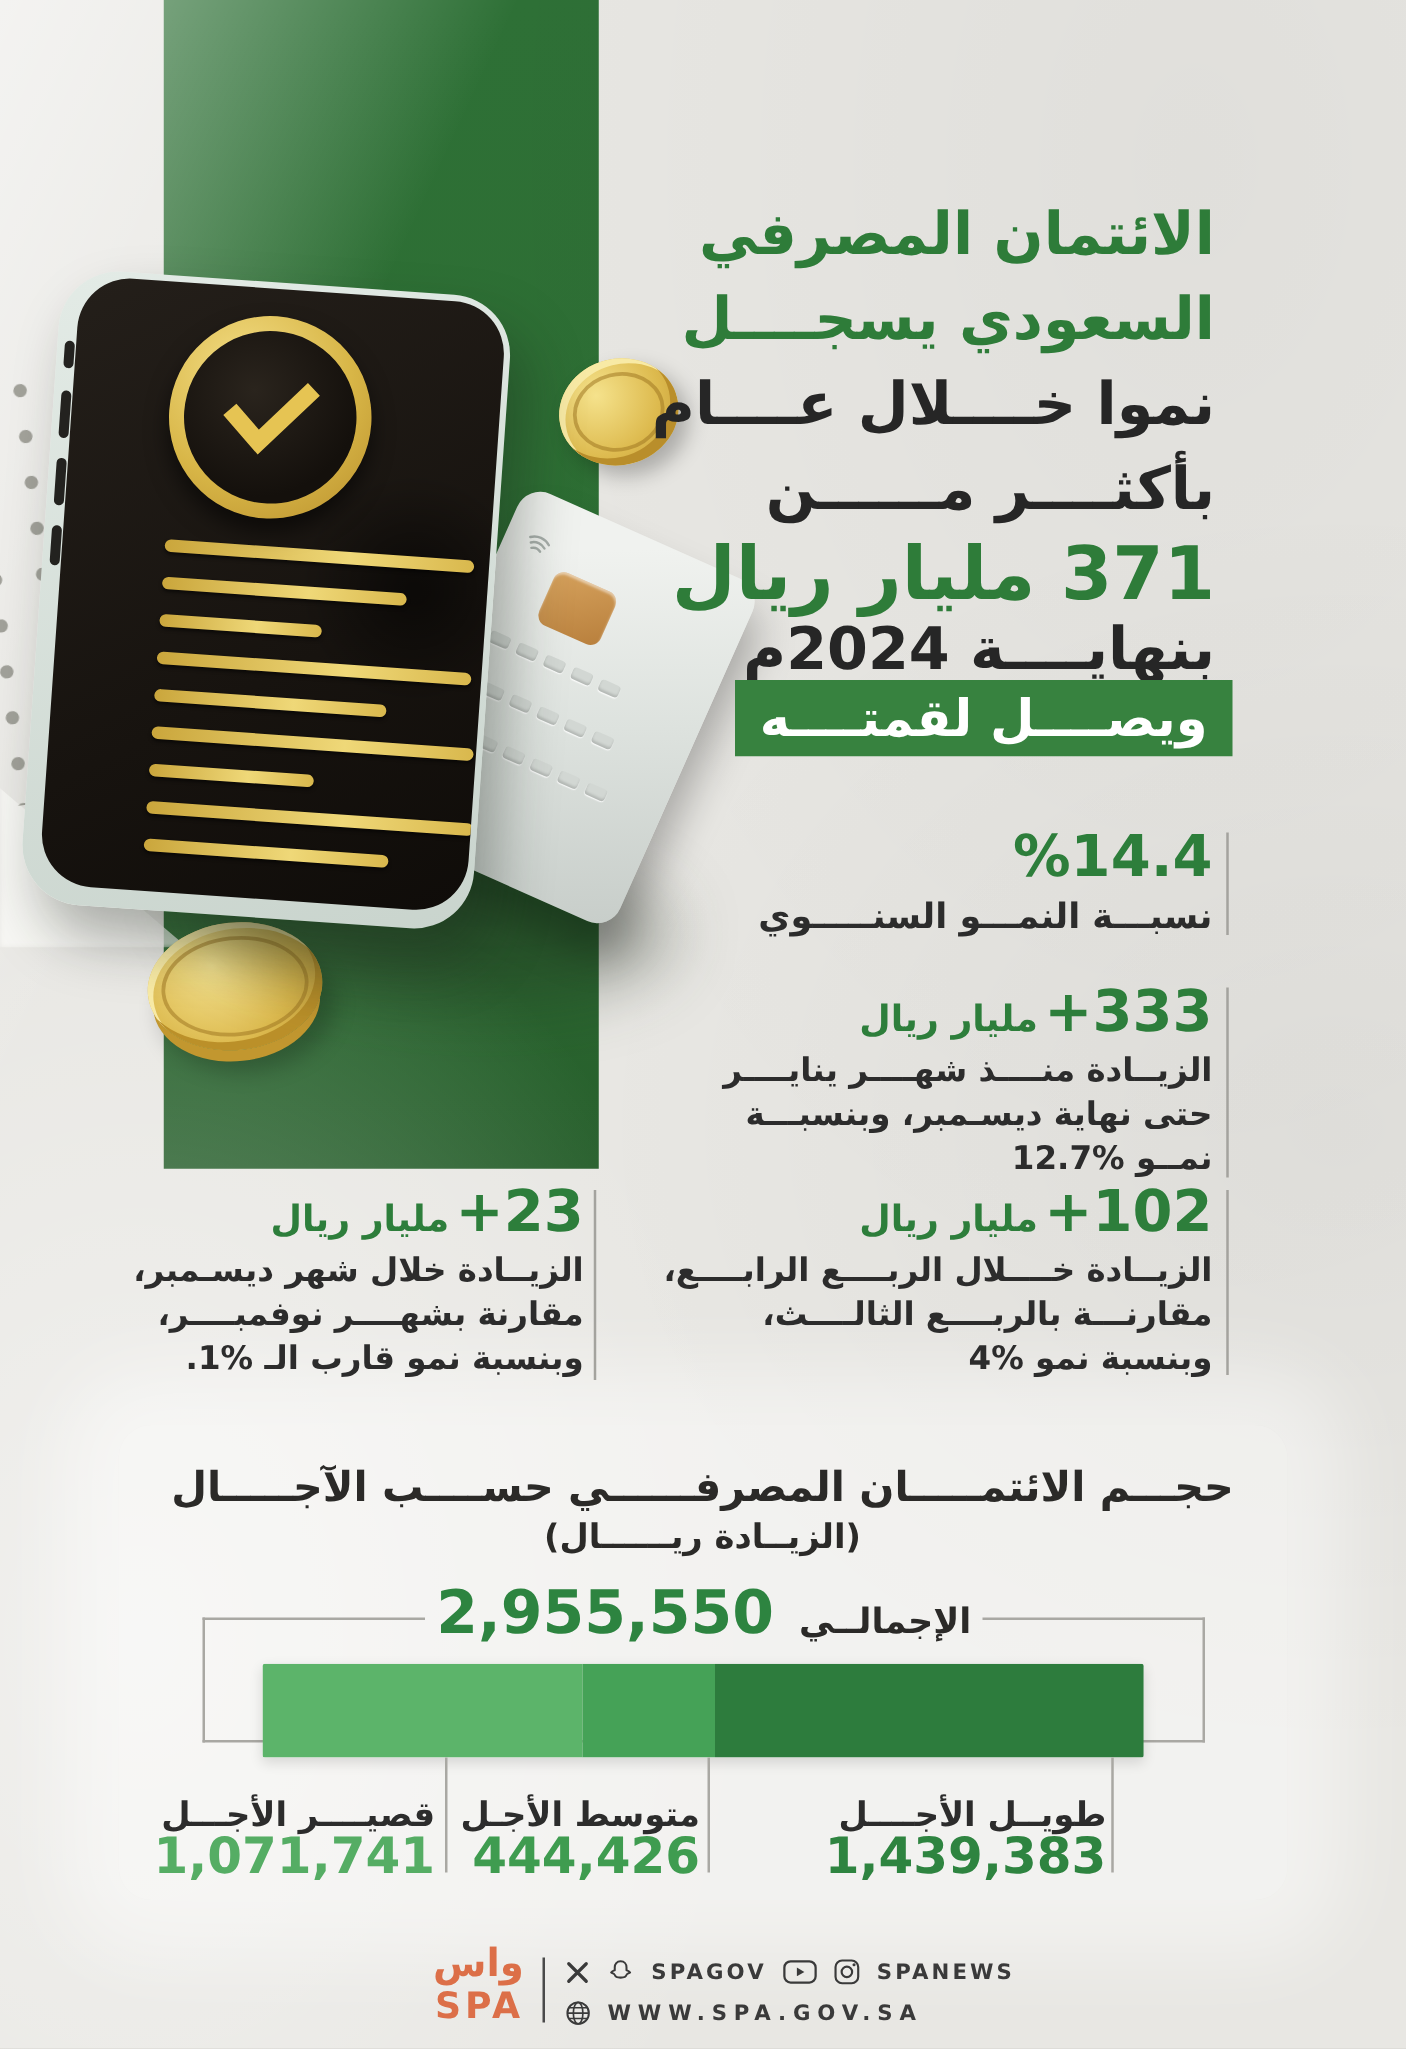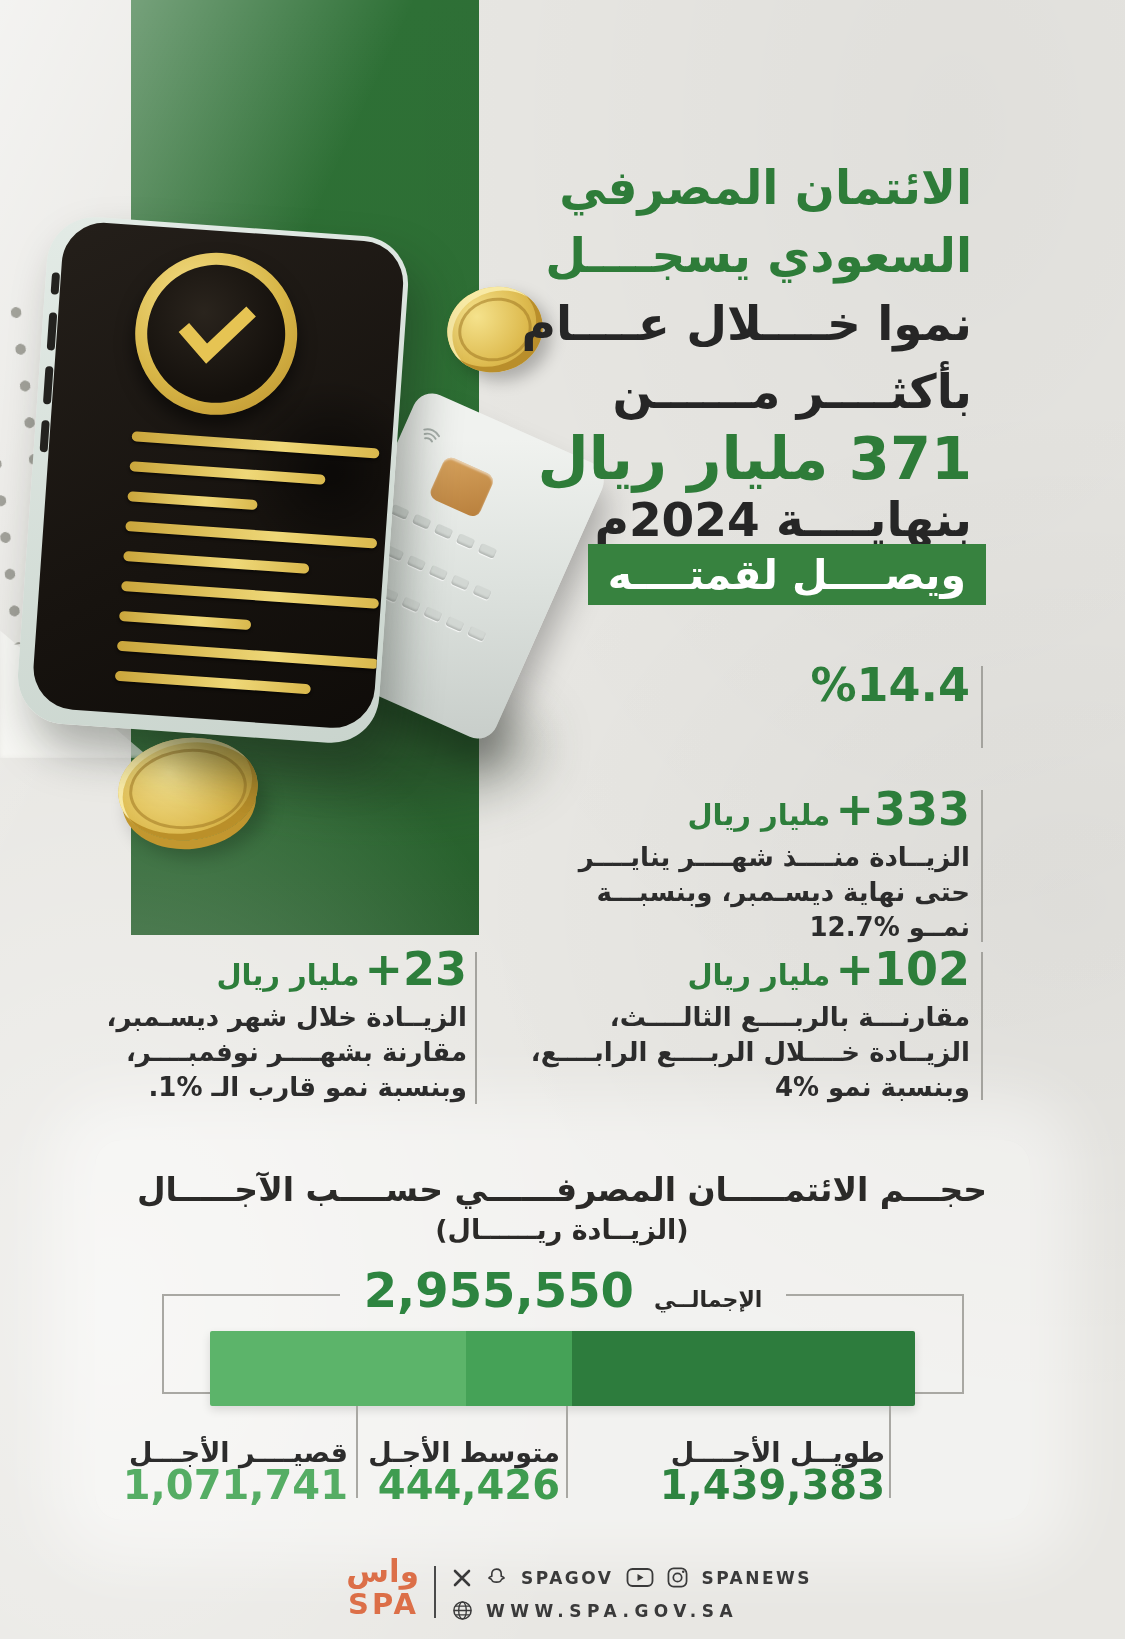--- a/index.html
+++ b/index.html
@@ -84,21 +84,21 @@
   .stat-label{color:#2c2c2c;font-size:28px;font-weight:bold;margin-top:6px;}
   .stat-desc{color:#2c2c2c;font-size:26px;font-weight:600;line-height:35px;margin-top:6px;}
   .vdiv{position:absolute;width:2px;background:#a4a39e;z-index:10;}
   
   .chart-title{position:absolute;left:112px;top:1170px;width:900px;text-align:center;z-index:10;
     font-size:33px;font-weight:bold;color:#2b2a28;direction:rtl;}
   .chart-sub{position:absolute;left:112px;top:1214px;width:900px;text-align:center;z-index:10;
     font-size:27px;font-weight:bold;color:#2b2a28;direction:rtl;}
   .total-row{position:absolute;left:162px;top:1262px;width:802px;z-index:11;direction:rtl;
     display:flex;align-items:baseline;justify-content:center;gap:20px;}
-  .total-label{font-size:22px;font-weight:bold;color:#2b2a28;}
+  .total-label{font-size:28px;font-weight:bold;color:#2b2a28;}
   .total-value{font-size:48px;font-weight:bold;color:#2d8440;direction:ltr;}
   .bracket{position:absolute;background:#a9a8a3;z-index:9;}
   .bar{position:absolute;left:210px;top:1331px;width:705px;height:75px;z-index:10;display:flex;
     border-radius:2px;overflow:hidden;box-shadow:0 4px 10px rgba(0,0,0,.12);}
   .bar-seg{height:100%;}
   .callout{position:absolute;width:2px;height:92px;top:1406px;background:#a9a8a3;z-index:10;}
   .seg-label{position:absolute;top:1437px;font-size:27px;font-weight:bold;color:#2c2c2c;
     direction:rtl;white-space:nowrap;z-index:11;}
   .seg-number{position:absolute;top:1462px;font-size:40px;font-weight:bold;direction:ltr;
     white-space:nowrap;z-index:11;}
@@ -192,20 +192,21 @@
   <div class="hl hl-green" style="top:228px;">السعودي يسجــــل</div>
   <div class="hl hl-dark" style="top:296px;">نموا خــــلال عــــام</div>
   <div class="hl hl-dark" style="top:364px;">بأكثــــر مــــــن</div>
   <div class="hl hl-big" style="top:424px;">371 مليار ريال</div>
   <div class="hl hl-dark" style="top:492px;">بنهايــــة 2024م</div>
   <div class="banner">ويصــــل لقمتــــه</div>
 
   <div class="vdiv" style="left:981px;top:666px;height:82px;"></div>
   <div class="stat" style="right:155px;top:660px;">
     <div class="stat-val">%14.4</div>
+    <div class="stat-label">نسبـــة النمـــو السنـــــوي</div>
   </div>
 
   <div class="vdiv" style="left:981px;top:790px;height:152px;"></div>
   <div class="stat" style="right:155px;top:784px;">
     <div>
       <span class="stat-val">333+</span>
       <span class="stat-unit">مليار ريال</span>
     </div>
     <div class="stat-desc">
       <div>الزيــادة منــــذ شهــــر ينايــــر</div>
@@ -214,22 +215,22 @@
     </div>
   </div>
 
   <div class="vdiv" style="left:981px;top:952px;height:148px;"></div>
   <div class="stat" style="right:155px;top:944px;">
     <div>
       <span class="stat-val">102+</span>
       <span class="stat-unit">مليار ريال</span>
     </div>
     <div class="stat-desc">
+      <div>الزيــادة خــــلال الربــــع الرابــــع،</div>
       <div>مقارنـــة بالربــــع الثالــــث،</div>
-      <div>الزيــادة خــــلال الربــــع الرابــــع،</div>
       <div>وبنسبة نمو %4</div>
     </div>
   </div>
 
   <div class="vdiv" style="left:475px;top:952px;height:152px;"></div>
   <div class="stat" style="right:658px;top:944px;">
     <div>
       <span class="stat-val">23+</span>
       <span class="stat-unit">مليار ريال</span>
     </div>

